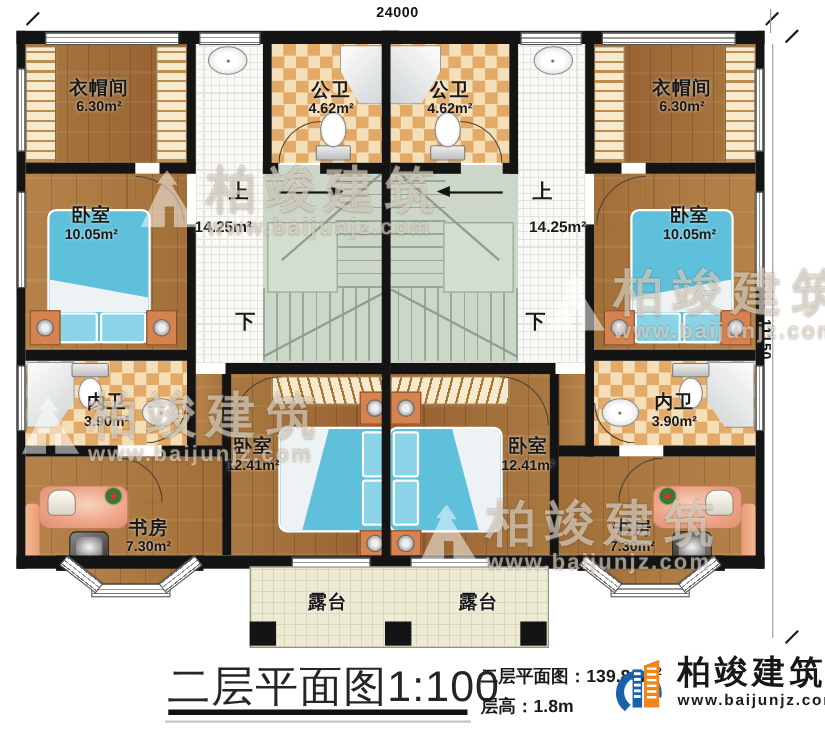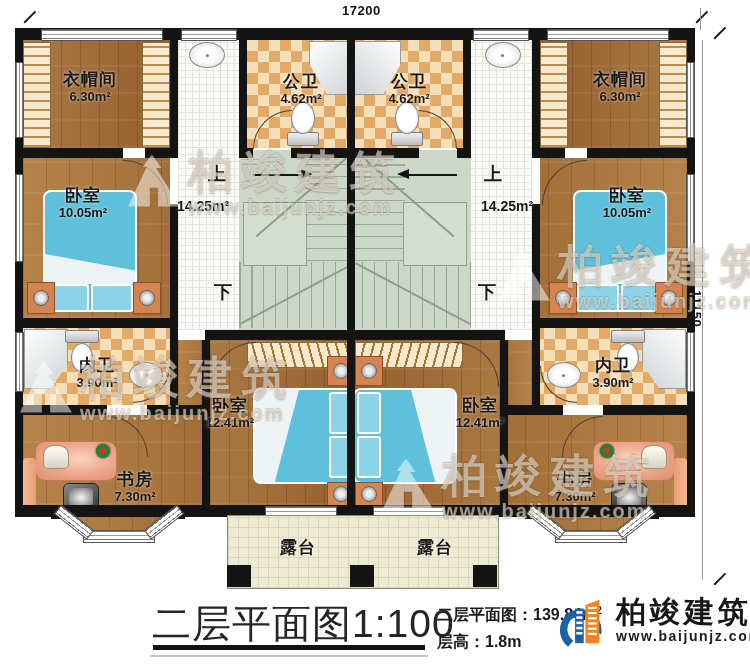--- a/index.html
+++ b/index.html
@@ -88,21 +88,21 @@
   .f-info{position:absolute;color:#1a1a1a;font-size:16px;font-weight:bold;white-space:nowrap;}
   .logo{position:absolute;display:flex;align-items:flex-start;gap:8px;}
   .logo-name{font-size:30px;font-weight:900;color:#171717;letter-spacing:4px;white-space:nowrap;line-height:1.05;}
   .logo-site{font-size:14px;font-weight:800;color:#1c1c1c;letter-spacing:1.6px;white-space:nowrap;}
 </style>
 </head>
 <body>
 
 <div class="stage">
 
-  <div class="dim" style="left:342px;top:3px;">17200</div>
+  <div class="dim" style="left:342px;top:3px;">24000</div>
   <div class="dim" style="left:704px;top:290px;transform:rotate(90deg);transform-origin:left top;">11150</div>
   <div class="tick" style="left:22px;top:16px;"></div>
   <div class="tick" style="left:694px;top:16px;"></div>
   <div class="tick" style="left:712px;top:32px;"></div>
   <div class="tick" style="left:712px;top:578px;"></div>
   <div class="extline" style="left:700px;top:8px;width:1px;height:22px;"></div>
   <div class="extline" style="left:702px;top:40px;width:1px;height:540px;"></div>
 
   <div class="unit left">
 

